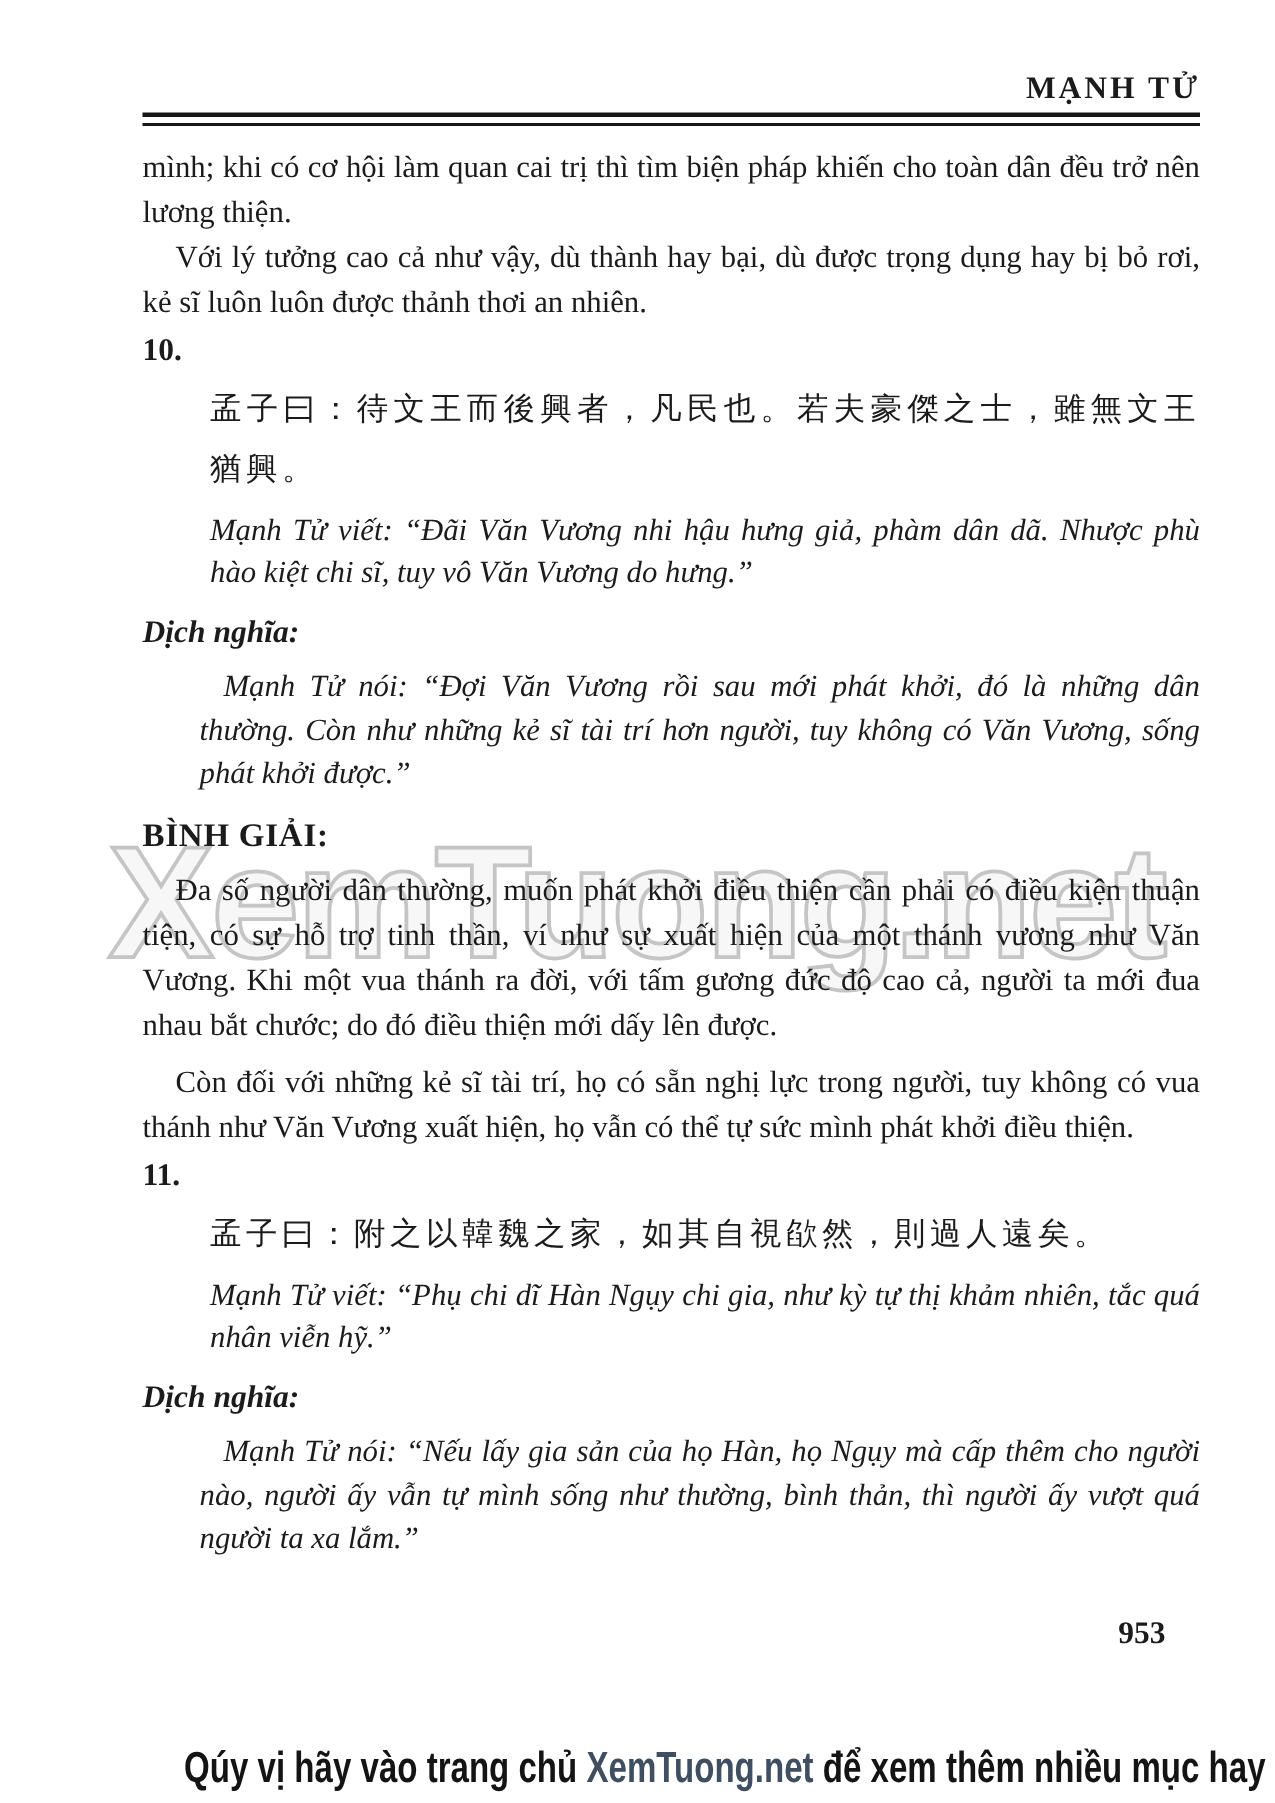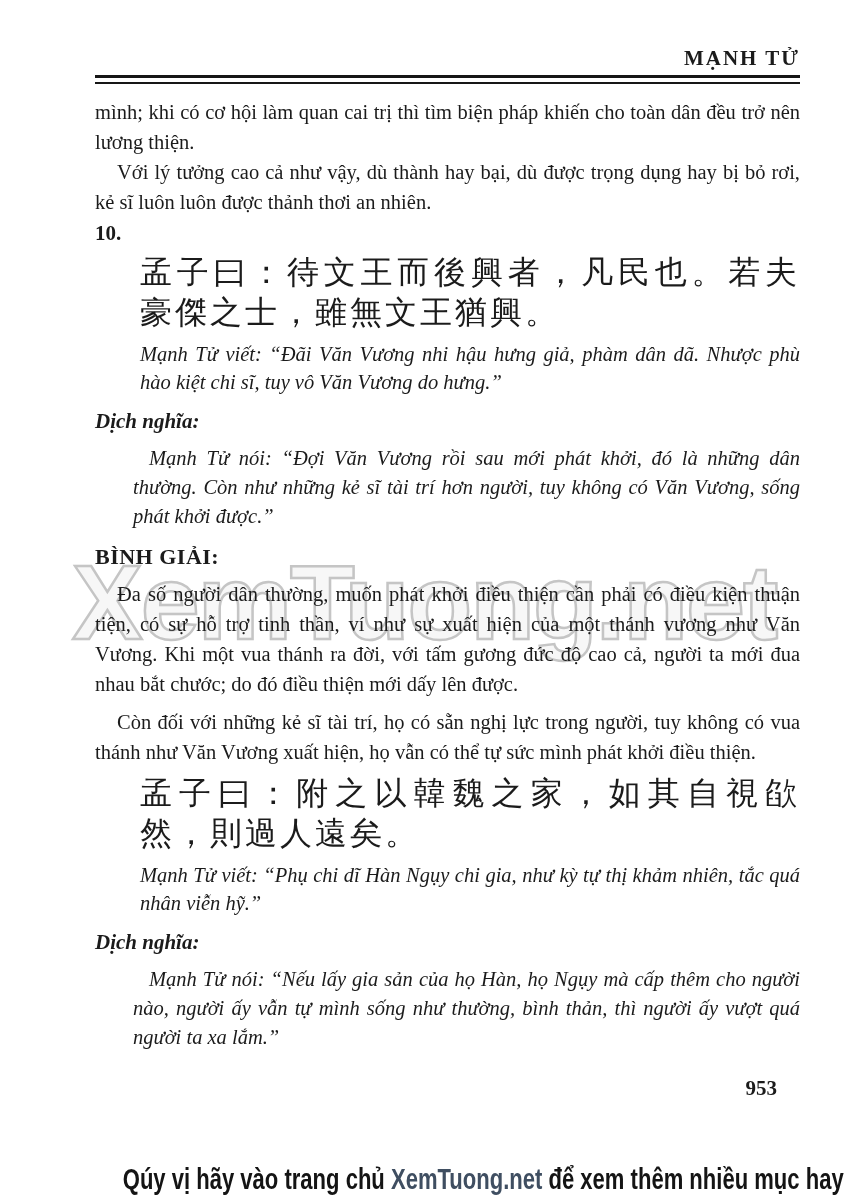--- a/index.html
+++ b/index.html
@@ -38,21 +38,21 @@
   .mt12{}
   .indent{text-indent:22px;}
   .section-number{
     margin-top:4px;
     font-weight:bold;
     font-size:21px;
     line-height:25px;
   }
   .chinese{
     margin:6px 0 0 45px;
-    font-size:32px;
+    font-size:21px;
     line-height:40px;
     letter-spacing:3px;
     text-align:justify;
   }
   .phonetic{
     margin:8px 0 0 45px;
     font-style:italic;
     font-size:20.5px;
     line-height:28px;
     text-align:justify;
@@ -149,20 +149,21 @@
 
     <p class="section-number">10.</p>
     <p class="chinese">孟子曰：待文王而後興者，凡民也。若夫豪傑之士，雖無文王猶興。</p>
     <p class="phonetic">Mạnh Tử viết: “Đãi Văn Vương nhi hậu hưng giả, phàm dân dã. Nhược phù hào kiệt chi sĩ, tuy vô Văn Vương do hưng.”</p>
     <p class="dich-label">Dịch nghĩa:</p>
     <p class="translation">Mạnh Tử nói: “Đợi Văn Vương rồi sau mới phát khởi, đó là những dân thường. Còn như những kẻ sĩ tài trí hơn người, tuy không có Văn Vương, sống phát khởi được.”</p>
     <p class="binh-label">BÌNH GIẢI:</p>
     <p class="commentary">Đa số người dân thường, muốn phát khởi điều thiện cần phải có điều kiện thuận tiện, có sự hỗ trợ tinh thần, ví như sự xuất hiện của một thánh vương như Văn Vương. Khi một vua thánh ra đời, với tấm gương đức độ cao cả, người ta mới đua nhau bắt chước; do đó điều thiện mới dấy lên được.</p>
     <p class="commentary">Còn đối với những kẻ sĩ tài trí, họ có sẵn nghị lực trong người, tuy không có vua thánh như Văn Vương xuất hiện, họ vẫn có thể tự sức mình phát khởi điều thiện.</p>
 
+    <p class="section-number">11.</p>
     <p class="chinese">孟子曰：附之以韓魏之家，如其自視欿然，則過人遠矣。</p>
     <p class="phonetic">Mạnh Tử viết: “Phụ chi dĩ Hàn Ngụy chi gia, như kỳ tự thị khảm nhiên, tắc quá nhân viễn hỹ.”</p>
     <p class="dich-label">Dịch nghĩa:</p>
     <p class="translation">Mạnh Tử nói: “Nếu lấy gia sản của họ Hàn, họ Ngụy mà cấp thêm cho người nào, người ấy vẫn tự mình sống như thường, bình thản, thì người ấy vượt quá người ta xa lắm.”</p>
 
   </div>
 
   <div class="page-number">953</div>
 
   <div class="footer">

